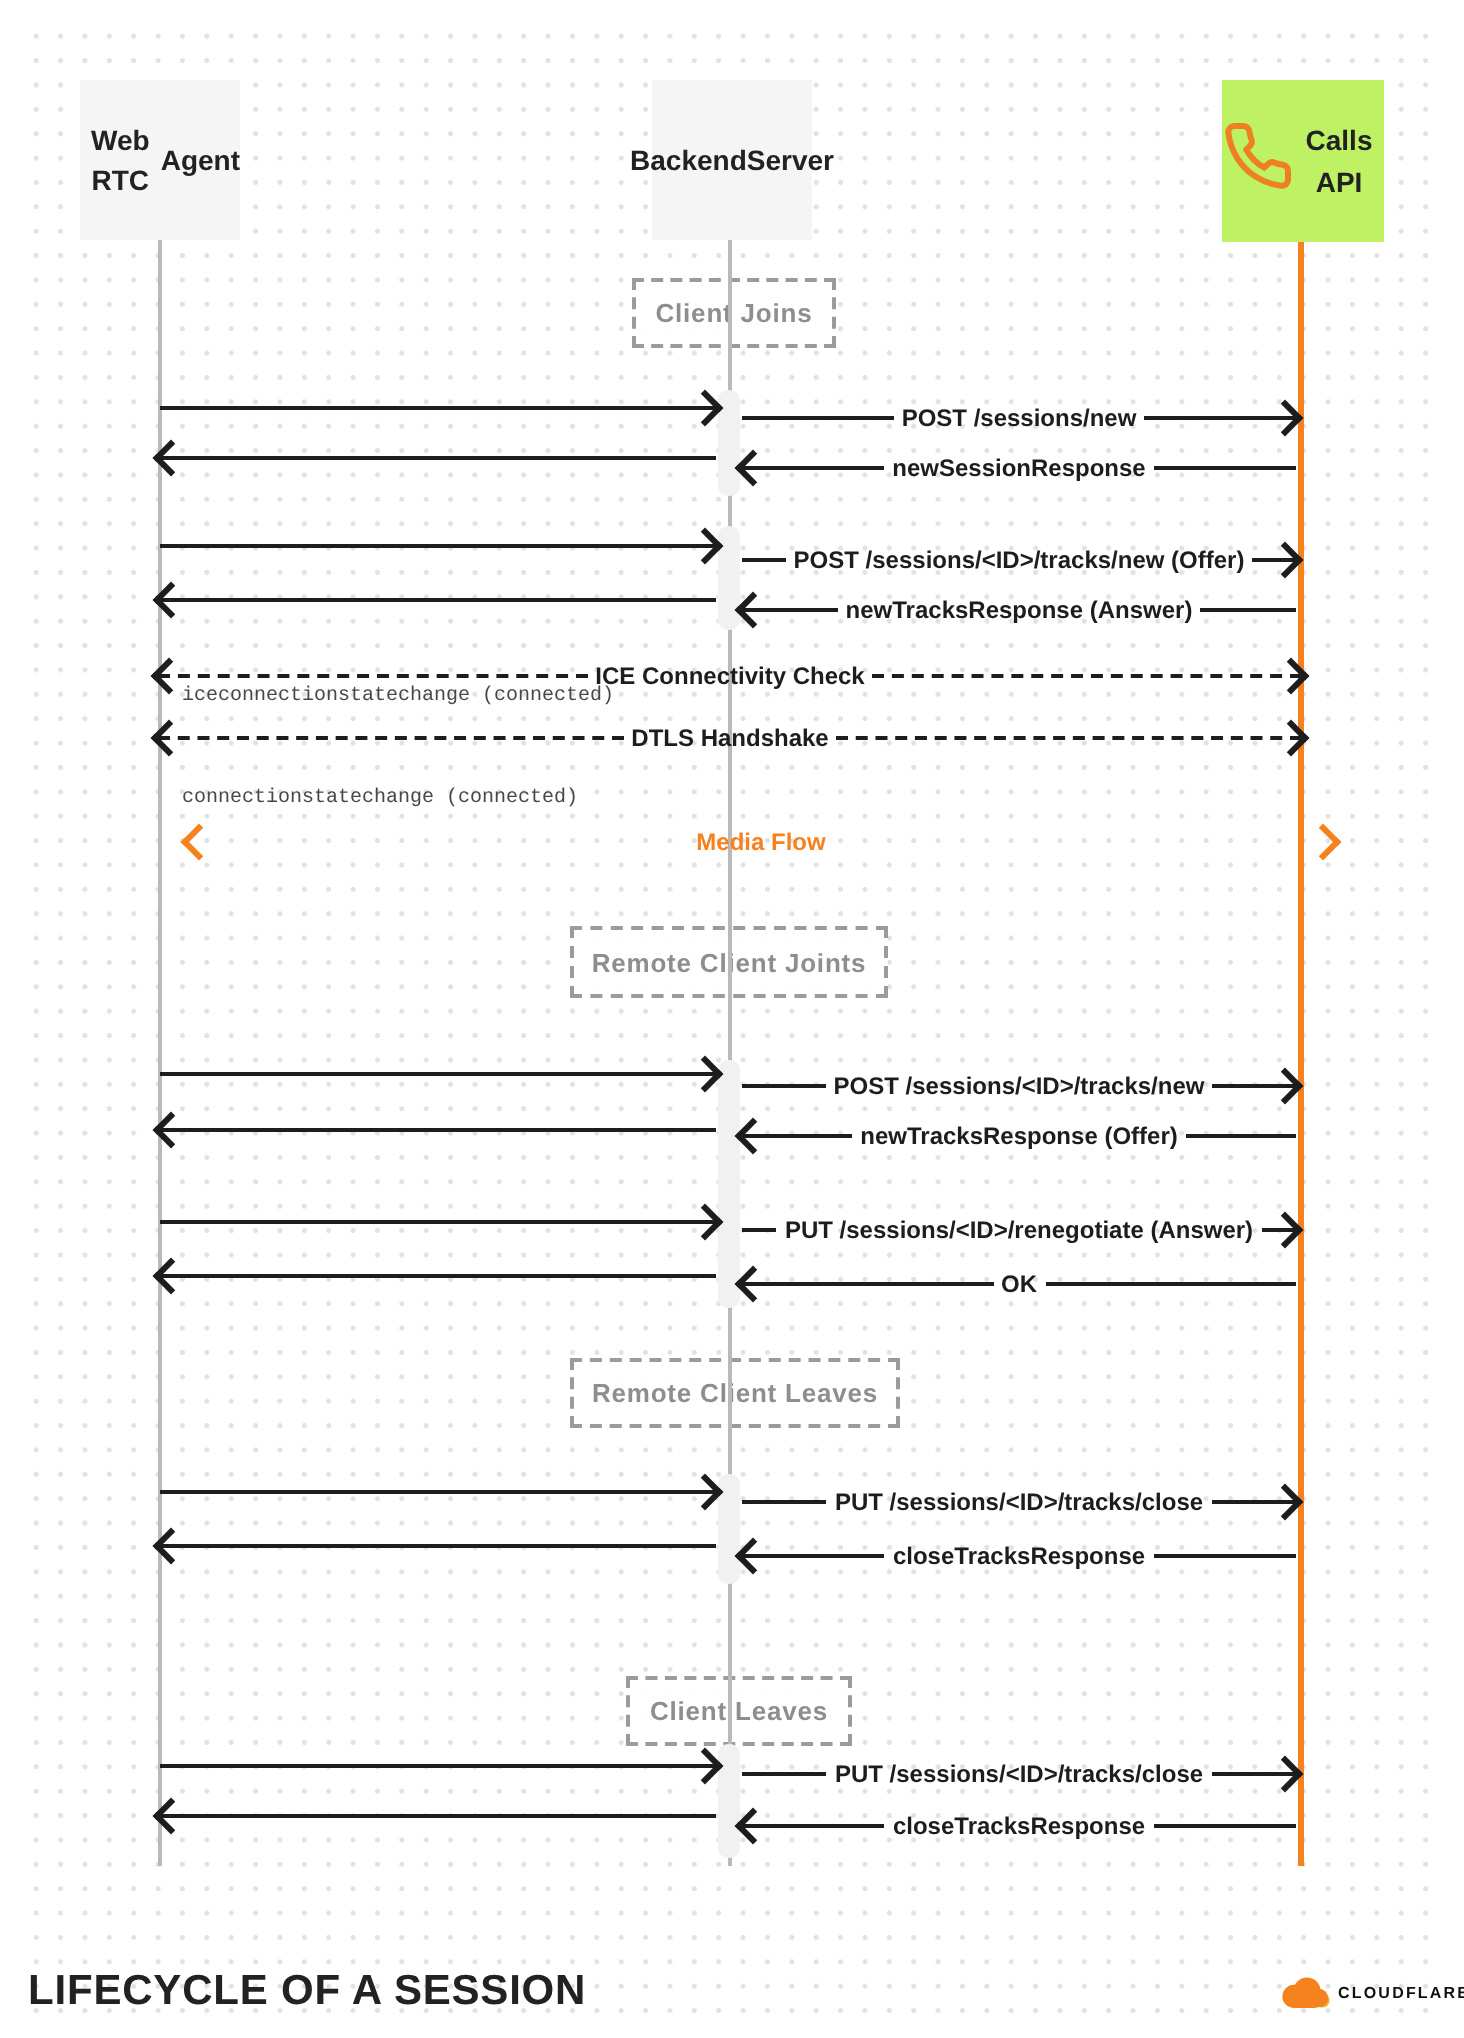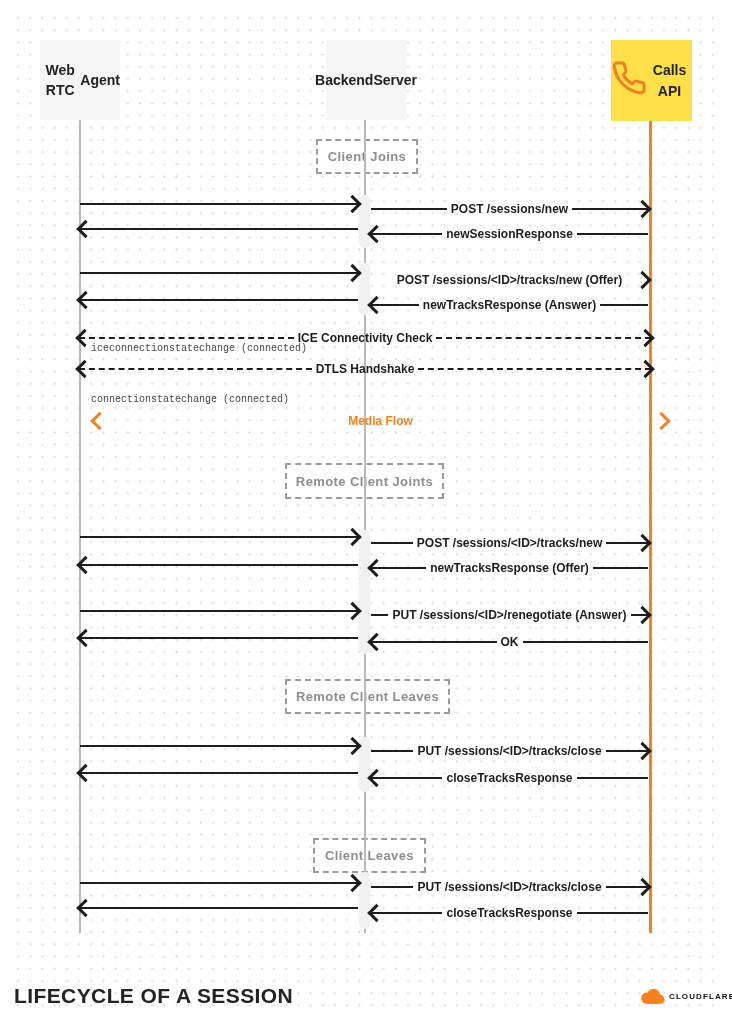--- a/index.html
+++ b/index.html
@@ -13,21 +13,21 @@
     background-image:radial-gradient(circle,#e2e2e2 1.1px,transparent 1.2px);
     background-size:12.2px 12.2px;background-position:3px 3px;
     z-index:0;
   }
   
   .actor{
     position:absolute;display:flex;flex-direction:row;align-items:center;justify-content:center;
     text-align:center;font-weight:700;font-size:14px;line-height:1.45;color:#222;z-index:5;
   }
   .actor.gray{background:#f5f5f5;}
-  .actor.cream{background:#fde047;align-items:center;}
+  .actor.cream{background:#bef264;align-items:center;}
   
   .lifeline{position:absolute;top:120px;height:813px;width:2px;z-index:2;}
   .lifeline.gray{background:#b9b9b9;}
   .lifeline.orange{background:#f6821f;width:2.5px;}
   
   .bar{position:absolute;left:359px;width:11px;background:#f1f1f1;border-radius:5px;z-index:3;}
   
   .phase{
     position:absolute;border:2px dashed #9b9b9b;background:rgba(255,255,255,.92);
     display:flex;align-items:center;justify-content:center;
@@ -100,21 +100,21 @@
     <span class="head head-l"></span>
     <span class="seg"></span>
     <span class="lbl">newSessionResponse</span>
     <span class="seg"></span>
   </div>
 
 <div class="msg" style="left:80px;top:264px;width:278px;">
     <span class="seg"></span>
     <span class="head head-r"></span>
   </div>
-<div class="msg" style="left:371px;top:271px;width:277px;flex-direction:column;">
+<div class="msg" style="left:371px;top:271px;width:277px;">
     <span class="seg"></span>
     <span class="lbl">POST /sessions/&lt;ID&gt;/tracks/new (Offer)</span>
     <span class="seg"></span>
     <span class="head head-r"></span>
   </div>
 <div class="msg" style="left:80px;top:291px;width:278px;">
     <span class="head head-l"></span>
     <span class="seg"></span>
   </div>
 <div class="msg" style="left:371px;top:296px;width:277px;">

